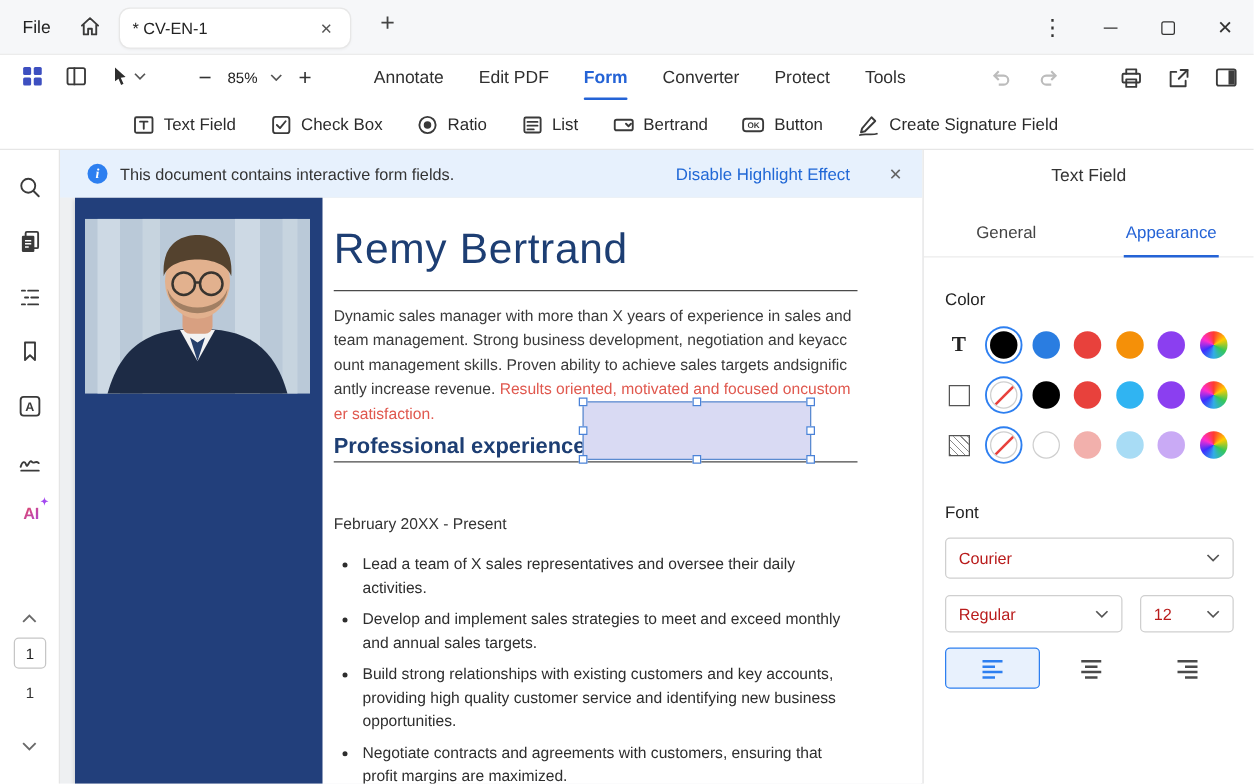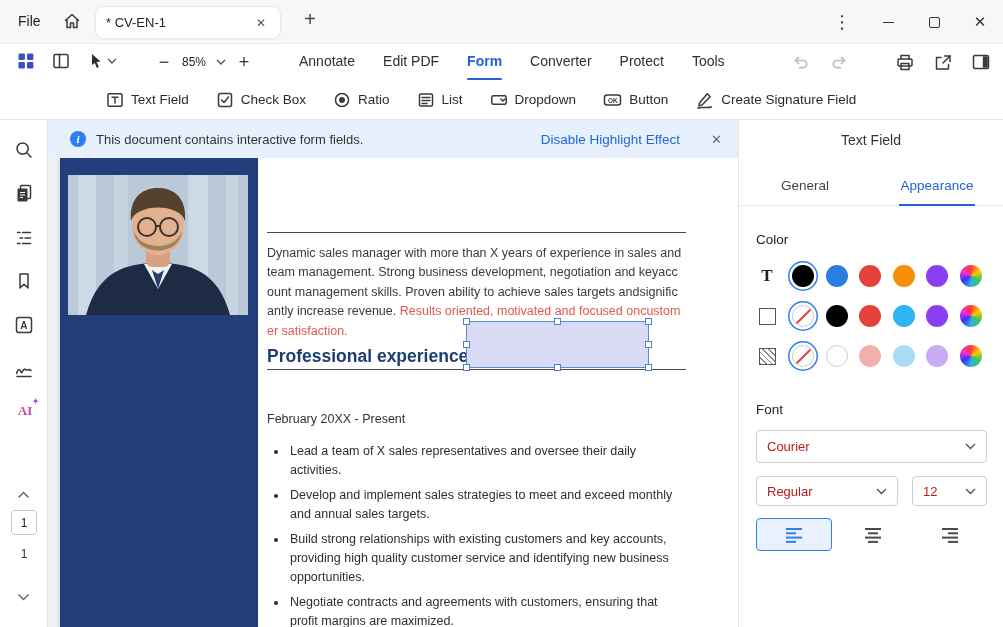--- a/index.html
+++ b/index.html
@@ -81,21 +81,21 @@
   .h-bl{left:-4px;bottom:-4px} .h-bm{left:50%;margin-left:-4px;bottom:-4px} .h-br{right:-4px;bottom:-4px}
 
   
   .page-up { position:absolute; left:17px; bottom:128px; }
   .page-box { position:absolute; left:11px; bottom:92px; width:26px; height:25px; border:1px solid #c6c6c6; border-radius:4px;
               font-size:12px; color:#222; display:flex; align-items:center; justify-content:center; background:#fff; }
   .page-total { position:absolute; left:0; width:48px; bottom:66px; text-align:center; font-size:12px; color:#333; }
   .page-down { position:absolute; left:17px; bottom:26px; }
   .ai-badge { position:relative; width:22px; font-weight:bold; font-size:13px;
               background:linear-gradient(135deg,#f0453f,#a347f0); -webkit-background-clip:text; background-clip:text;
-              -webkit-text-fill-color:transparent; color:#c23; text-align:center;font-family:Liberation Serif, serif; }
+              -webkit-text-fill-color:transparent; color:#c23; text-align:center; }
   .ai-badge .spark { position:absolute; top:-6px; right:-3px; font-size:8px; -webkit-text-fill-color:#a347f0; }
 
   
   .panel-title { position:absolute; top:12px; left:0; right:0; text-align:center; font-size:14px; color:#333; }
   .ptabs { position:absolute; top:48px; left:0; right:0; height:38px; display:flex; border-bottom:1px solid #ebebeb; }
   .ptab { flex:1; text-align:center; line-height:36px; font-size:13.5px; color:#444; position:relative; }
   .ptab.active { color:#2463d6; }
   .ptab.active::after { content:""; position:absolute; left:50%; margin-left:-38px; width:76px; bottom:-1px; height:2.5px; background:#2463d6; }
   .color-label { position:absolute; left:17px; top:112px; font-size:13.5px; color:#222; }
   .crow { position:absolute; left:17px; right:14px; height:26px; display:flex; align-items:center; }
@@ -257,21 +257,21 @@
           <rect class="ico-stroke" x="2.5" y="3" width="13" height="12" rx="1.2"></rect>
           <path class="ico-stroke" d="M5 6.5 H13 M5 9.5 H13 M5 12.5 H10"></path>
         </svg>
       <span>List</span>
     </span>
     <span class="ftool">
       <svg width="18" height="18">
           <rect class="ico-stroke" x="1.8" y="4.8" width="14.4" height="8.4" rx="1.5"></rect>
           <path class="ico-stroke" d="M10.8 8 L12.8 10 L14.8 8"></path>
         </svg>
-      <span>Dropdown</span>
+      <span>Bertrand</span>
     </span>
     <span class="ftool">
       <svg width="19" height="18">
           <rect class="ico-stroke" x="1.5" y="4" width="16" height="10" rx="2.5"></rect>
           <text x="5" y="11.6" font-size="6.5" font-weight="bold" fill="#3a3a3a" font-family="Liberation Sans, sans-serif">OK</text>
         </svg>
       <span>Button</span>
     </span>
     <span class="ftool">
       <svg width="19" height="18">
@@ -359,20 +359,21 @@
               <rect x="78" y="70" width="24" height="22" rx="6" fill="#d8a081"></rect>
               <ellipse cx="90" cy="50" rx="26" ry="30" fill="#e2b18e"></ellipse>
               <path d="M63 46 C61 20 77 13 90 13 C103 13 119 20 117 46 C112 28 68 28 63 46 Z" fill="#54422e"></path>
               <path d="M66 56 C68 82 112 82 114 56 C108 76 72 76 66 56" fill="#6b5540" opacity="0.55"></path>
               <circle cx="79" cy="52" r="9" fill="none" stroke="#38342f" stroke-width="2"></circle>
               <circle cx="101" cy="52" r="9" fill="none" stroke="#38342f" stroke-width="2"></circle>
               <line x1="88" y1="51" x2="92" y2="51" stroke="#38342f" stroke-width="2"></line>
             </svg>
           </div>
 
+          <div class="cv-name">Remy Bertrand</div>
           <div class="cv-div1"></div>
           <p class="cv-summary"><span>Dynamic sales manager with more than X years of experience in sales and team management. Strong business development, negotiation and keyacc ount management skills. Proven ability to achieve sales targets andsignific antly increase revenue. </span><span class="cv-red">Results oriented, motivated and focused oncustom er satisfaction.</span></p>
           <div class="cv-heading">Professional experience</div>
           <div class="cv-div2"></div>
 
           <div class="field-widget">
             <span class="handle h-tl"></span>
             <span class="handle h-tm"></span>
             <span class="handle h-tr"></span>
             <span class="handle h-ml"></span>

